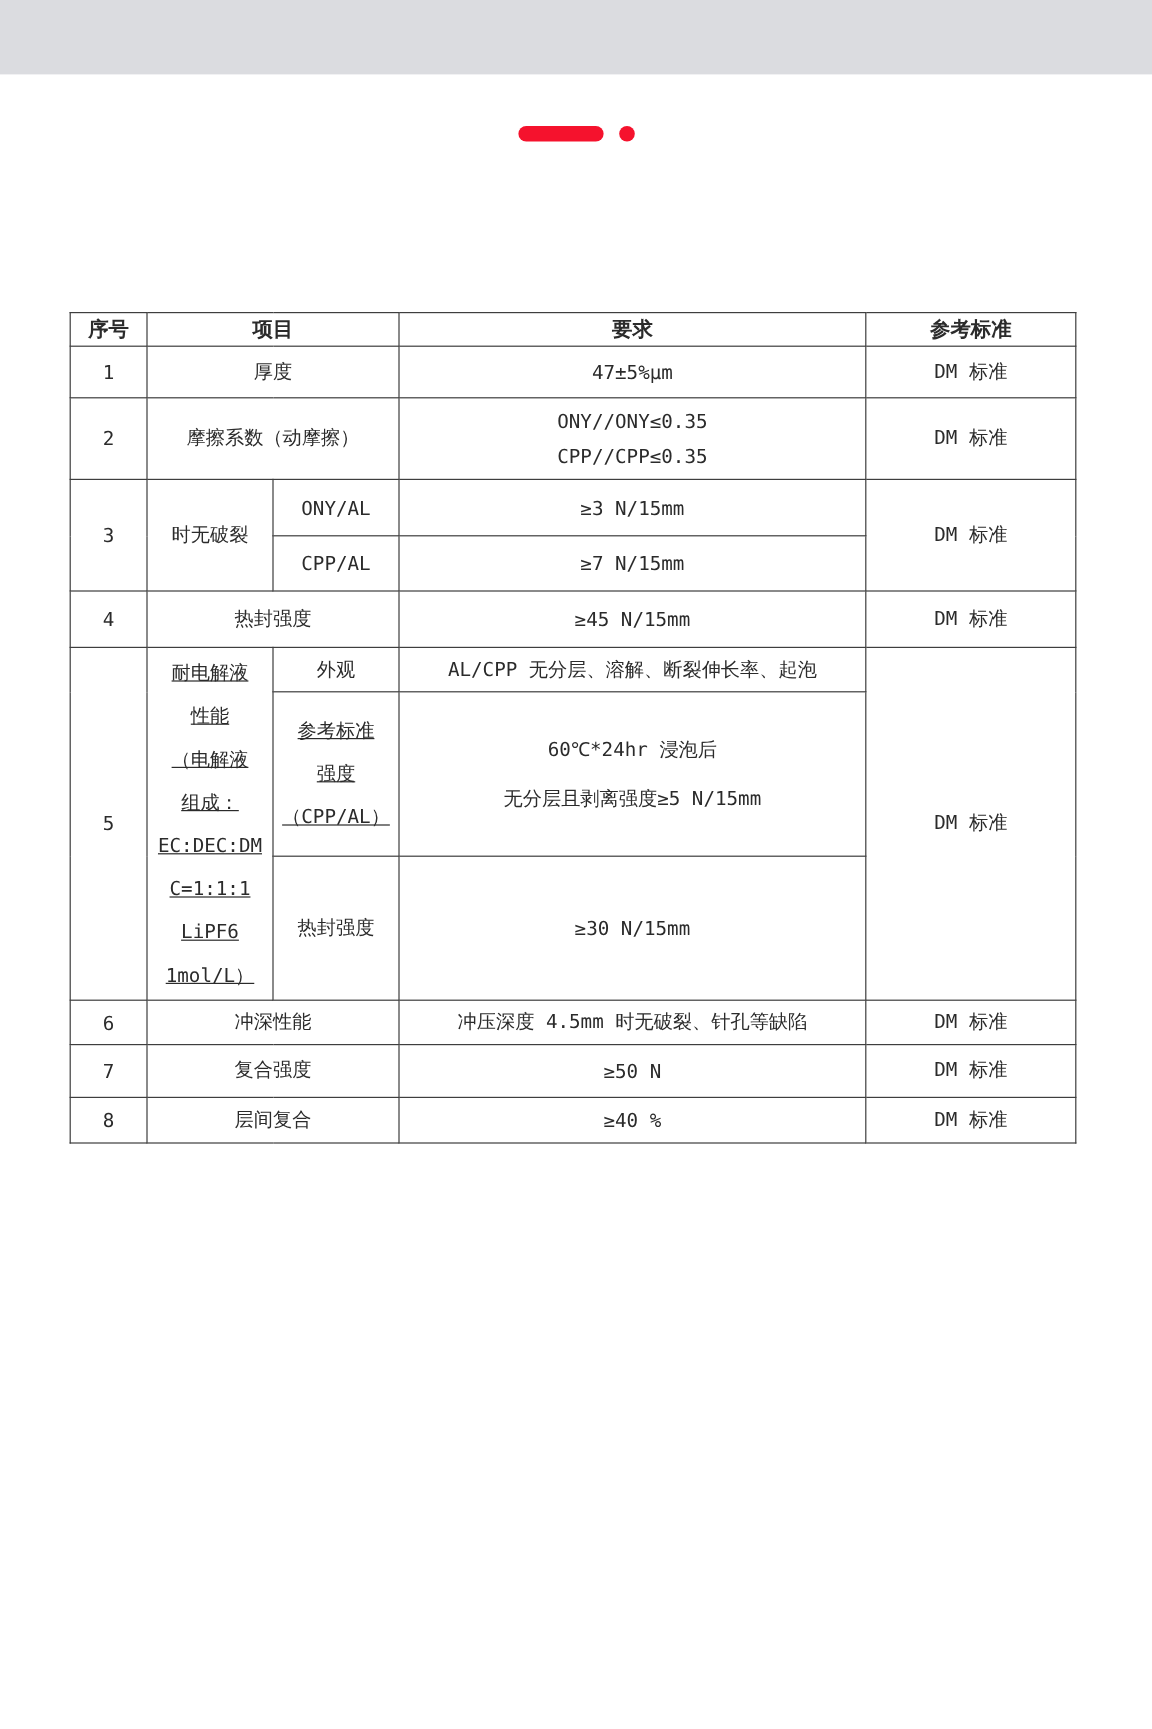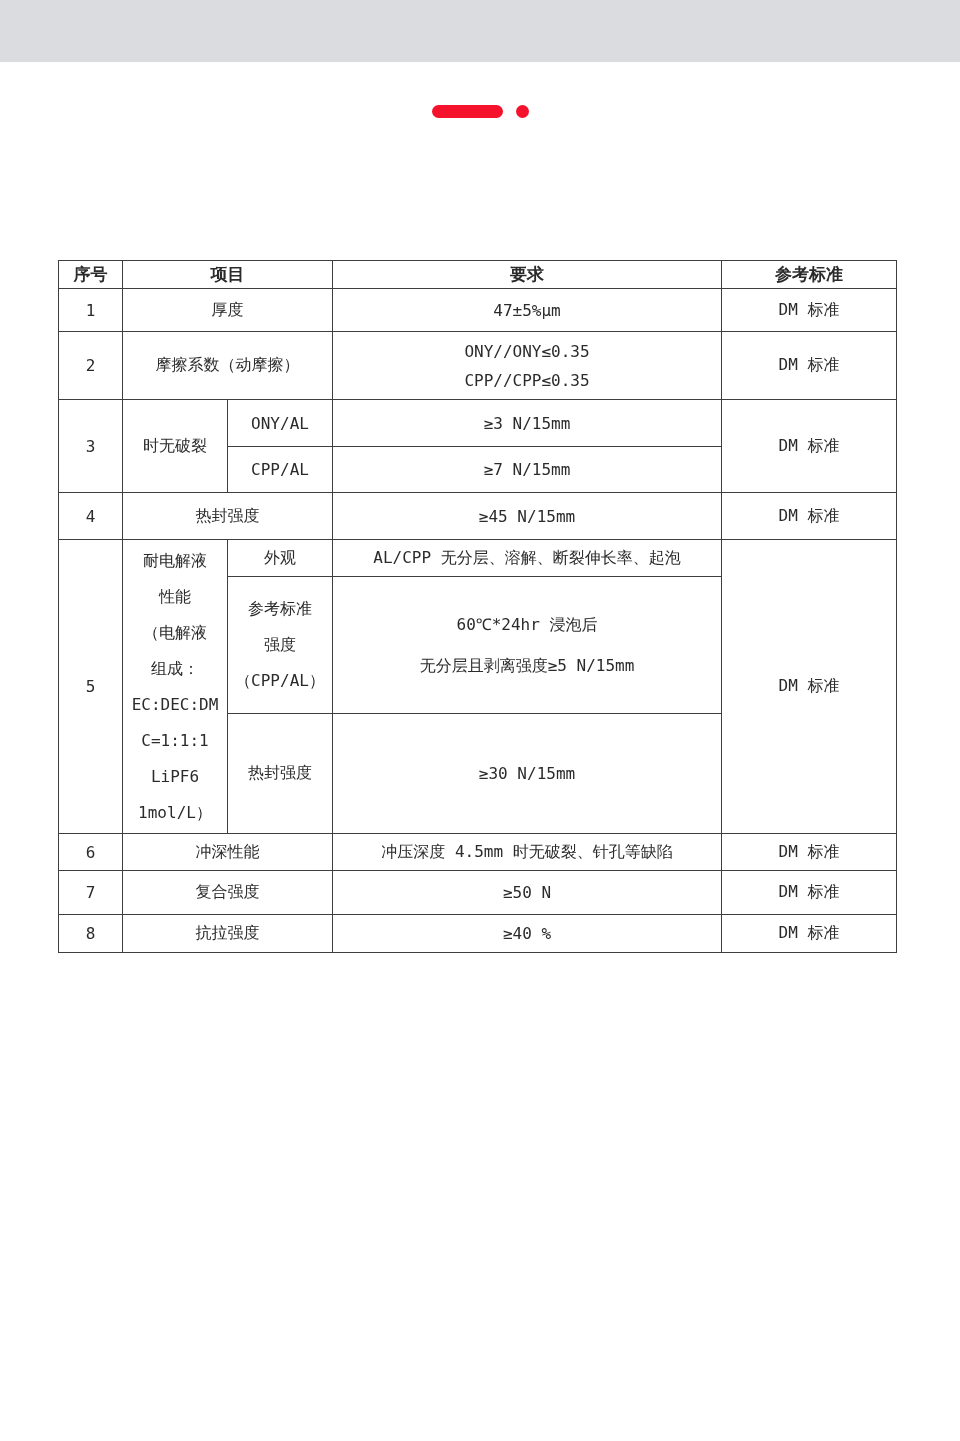--- a/index.html
+++ b/index.html
@@ -68,21 +68,21 @@
     vertical-align: middle;
     padding: 2px 4px;
     overflow: hidden;
   }
   table.params th {
     font-size: 17px;
     font-weight: bold;
   }
   .pre { white-space: pre-line; }
   .lh28 { line-height: 29px; }
-  .lh36 { line-height: 36px; }
+  .lh36 { line-height: 36px; text-decoration: underline; }
   .lh40 { line-height: 41px; }
   tr.rh-head { height: 28px; }
   tr.rh1  { height: 43px; }
   tr.rh2  { height: 68px; }
   tr.rh3a { height: 47px; }
   tr.rh3b { height: 46px; }
   tr.rh4  { height: 47px; }
   tr.rh5a { height: 37px; }
   tr.rh5b { height: 137px; }
   tr.rh5c { height: 120px; }
@@ -190,20 +190,20 @@
 
     <tr class="rh7">
       <td>7</td>
       <td colspan="2">复合强度</td>
       <td>≥50 N</td>
       <td>DM 标准</td>
     </tr>
 
     <tr class="rh8">
       <td>8</td>
-      <td colspan="2">抗拉强度</td>
+      <td colspan="2">层间复合</td>
       <td>≥40 %</td>
       <td>DM 标准</td>
     </tr>
   </tbody>
     </table>
 
 </div>
 
 </body></html>

